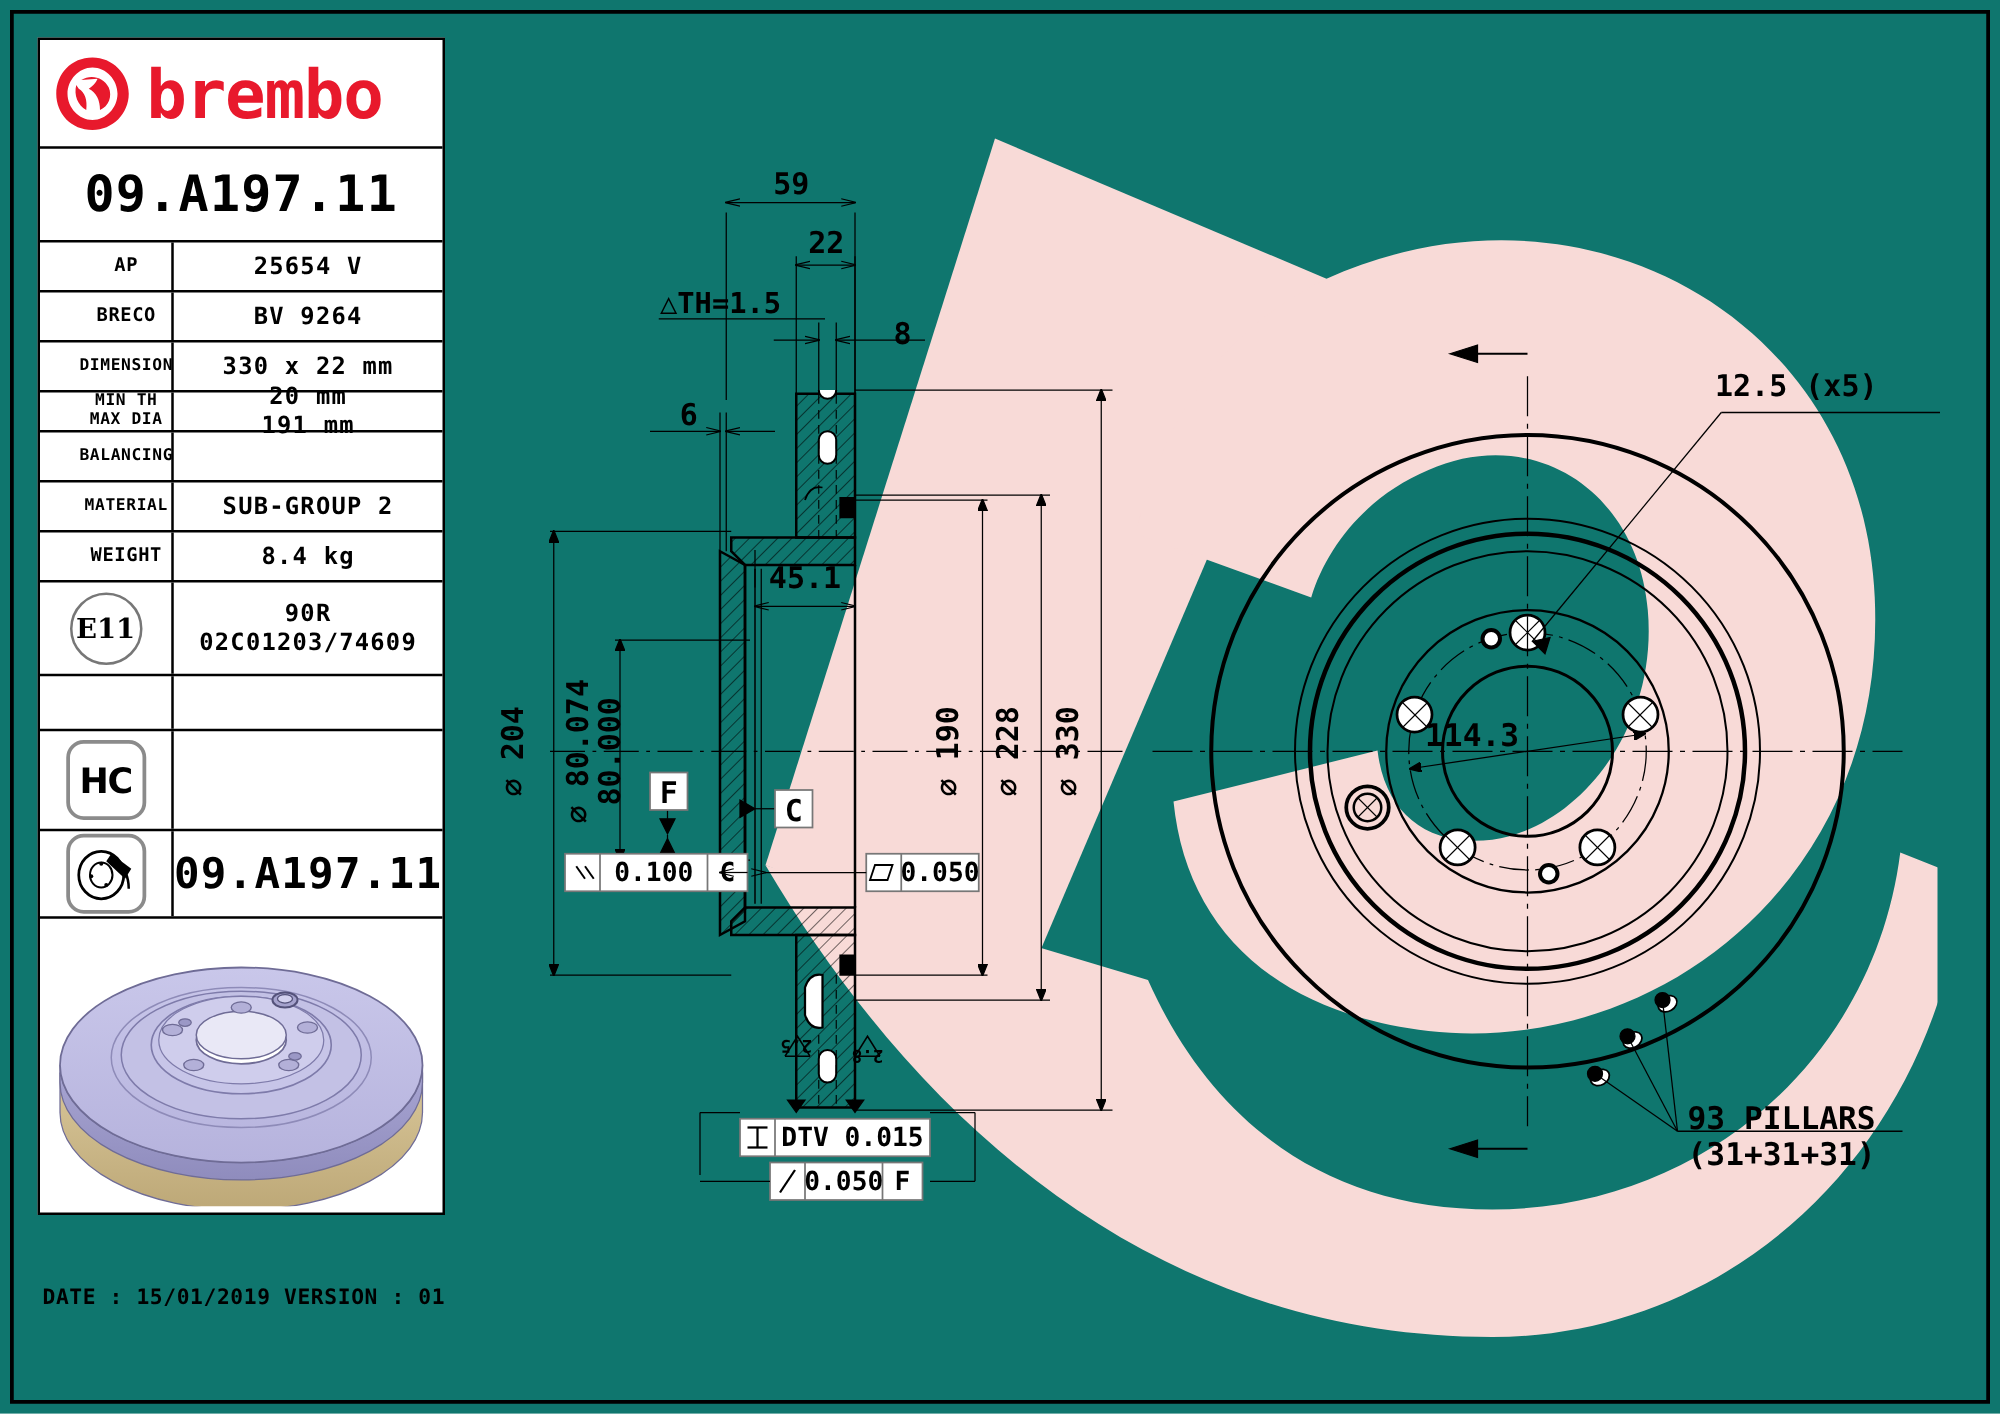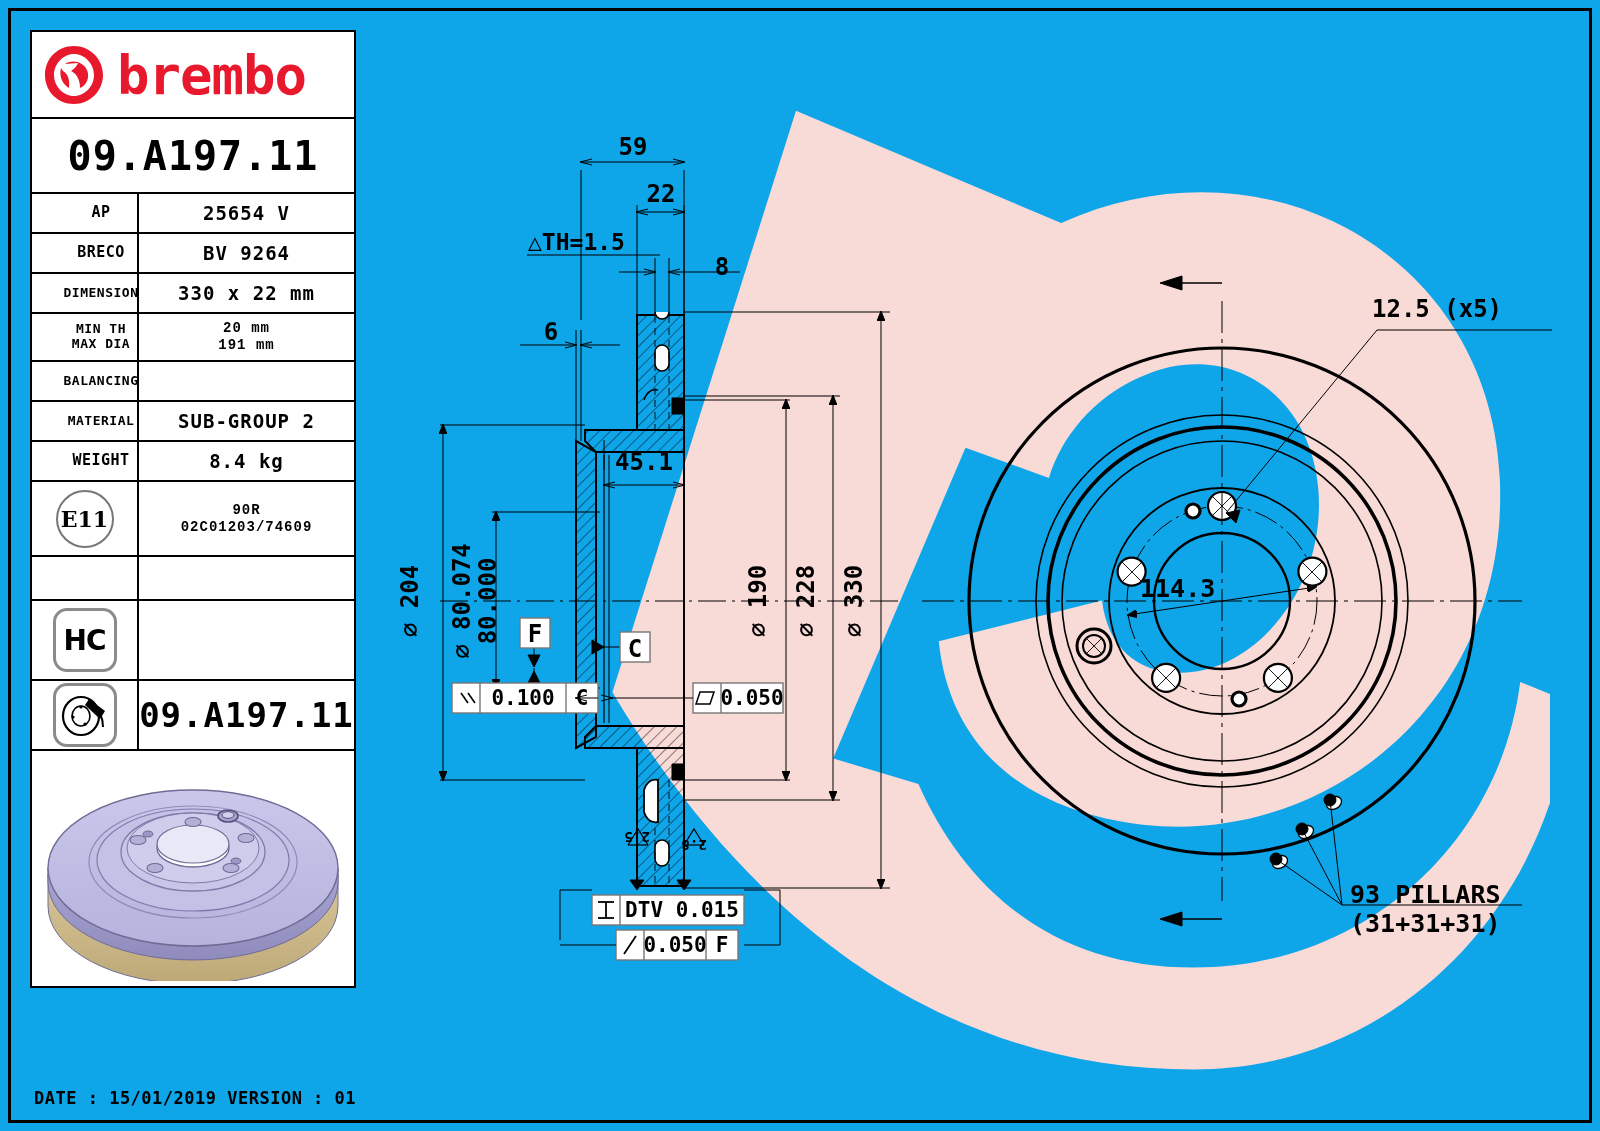--- a/index.html
+++ b/index.html
@@ -1,60 +1,60 @@
 <!DOCTYPE html>
 <html><head>
 <meta charset="utf-8">
 <style>
   html,body{margin:0;padding:0;background:#ffffff;}
   body{width:1600px;height:1131px;position:relative;overflow:hidden;
        font-family:"DejaVu Sans Mono","Liberation Mono",monospace;}
-  .sheet{position:absolute;inset:0;background:#0ea5e9;}
+  .sheet{position:absolute;inset:0;background:#0f766e;}
   .border-outer{position:absolute;left:8px;top:8px;width:1584px;height:1115px;
        border:3px solid #000;box-sizing:border-box;}
   
   .wm{position:absolute;left:430px;top:30px;width:1120px;height:1060px;
       opacity:1;pointer-events:none;}
   
   .table{position:absolute;left:30px;top:30px;width:326px;
       border:2px solid #000;box-sizing:border-box;background:#fff;}
   .row{display:flex;border-bottom:2px solid #000;box-sizing:border-box;}
   .row:last-child{border-bottom:none;}
   .cL{width:107px;border-right:2px solid #000;box-sizing:border-box;
       display:flex;align-items:center;justify-content:center;
       font-size:15px;letter-spacing:.5px;font-weight:700;text-align:center;line-height:1.15;padding-left:33px;}
   .cR{flex:1;display:flex;align-items:center;justify-content:center;
       font-size:19px;font-weight:700;letter-spacing:1px;text-align:center;line-height:1.2;}
   .logorow{height:85px;display:flex;align-items:center;justify-content:center;border-bottom:2px solid #000;}
   .pnrow{height:73px;display:flex;align-items:center;justify-content:center;border-bottom:2px solid #000;}
   .pn{font-size:40px;font-weight:700;letter-spacing:1px;}
   .r-h{height:40px;}
-  .r-h2{height:48px;}
+  .r-h2{height:32px;}
   .r-e{height:75px;}
   .r-blank{height:44px;}
   .r-icon{height:80px;text-align:center;}
   .r-pn2{height:70px;}
   .r-img{height:235px;}
   .cL.two{font-size:13px;}
-  .cR.two{font-size:14px;font-family:Liberation Mono, monospace;}
+  .cR.two{font-size:19px;}
   .e11wrap{width:107px;border-right:2px solid #000;box-sizing:border-box;
       display:flex;align-items:center;justify-content:center;}
   .e11{width:54px;height:54px;border:2px solid #777;border-radius:50%;
       display:flex;align-items:center;justify-content:center;
       font-family:"DejaVu Serif","Liberation Serif",serif;font-weight:700;font-size:22px;}
   .iconcell{width:107px;border-right:2px solid #000;box-sizing:border-box;
       display:flex;align-items:center;justify-content:center;}
   .iconcell.last{border-right:none;}
   .badge{width:58px;height:58px;border:3px solid #8b8b8b;border-radius:14px;
       display:flex;align-items:center;justify-content:center;background:#fff;}
   .hc{font-family:"DejaVu Sans","Liberation Sans",sans-serif;font-weight:700;
       font-size:28px;letter-spacing:-1px;}
   .pnsmall{font-size:34px;font-weight:700;letter-spacing:1px;}
   .imgcell{height:100%;display:flex;align-items:center;justify-content:center;}
-  .datebar{position:absolute;left:34px;top:1088px;font-size:17px;font-weight:700;
+  .datebar{position:absolute;left:34px;top:1028px;font-size:17px;font-weight:700;
       letter-spacing:.5px;}
   
   .draw{position:absolute;left:0;top:0;width:1600px;height:1131px;}
   text{font-family:"DejaVu Sans Mono","Liberation Mono",monospace;}
 </style>
 </head>
 <body>
 
 <div class="sheet">
 

